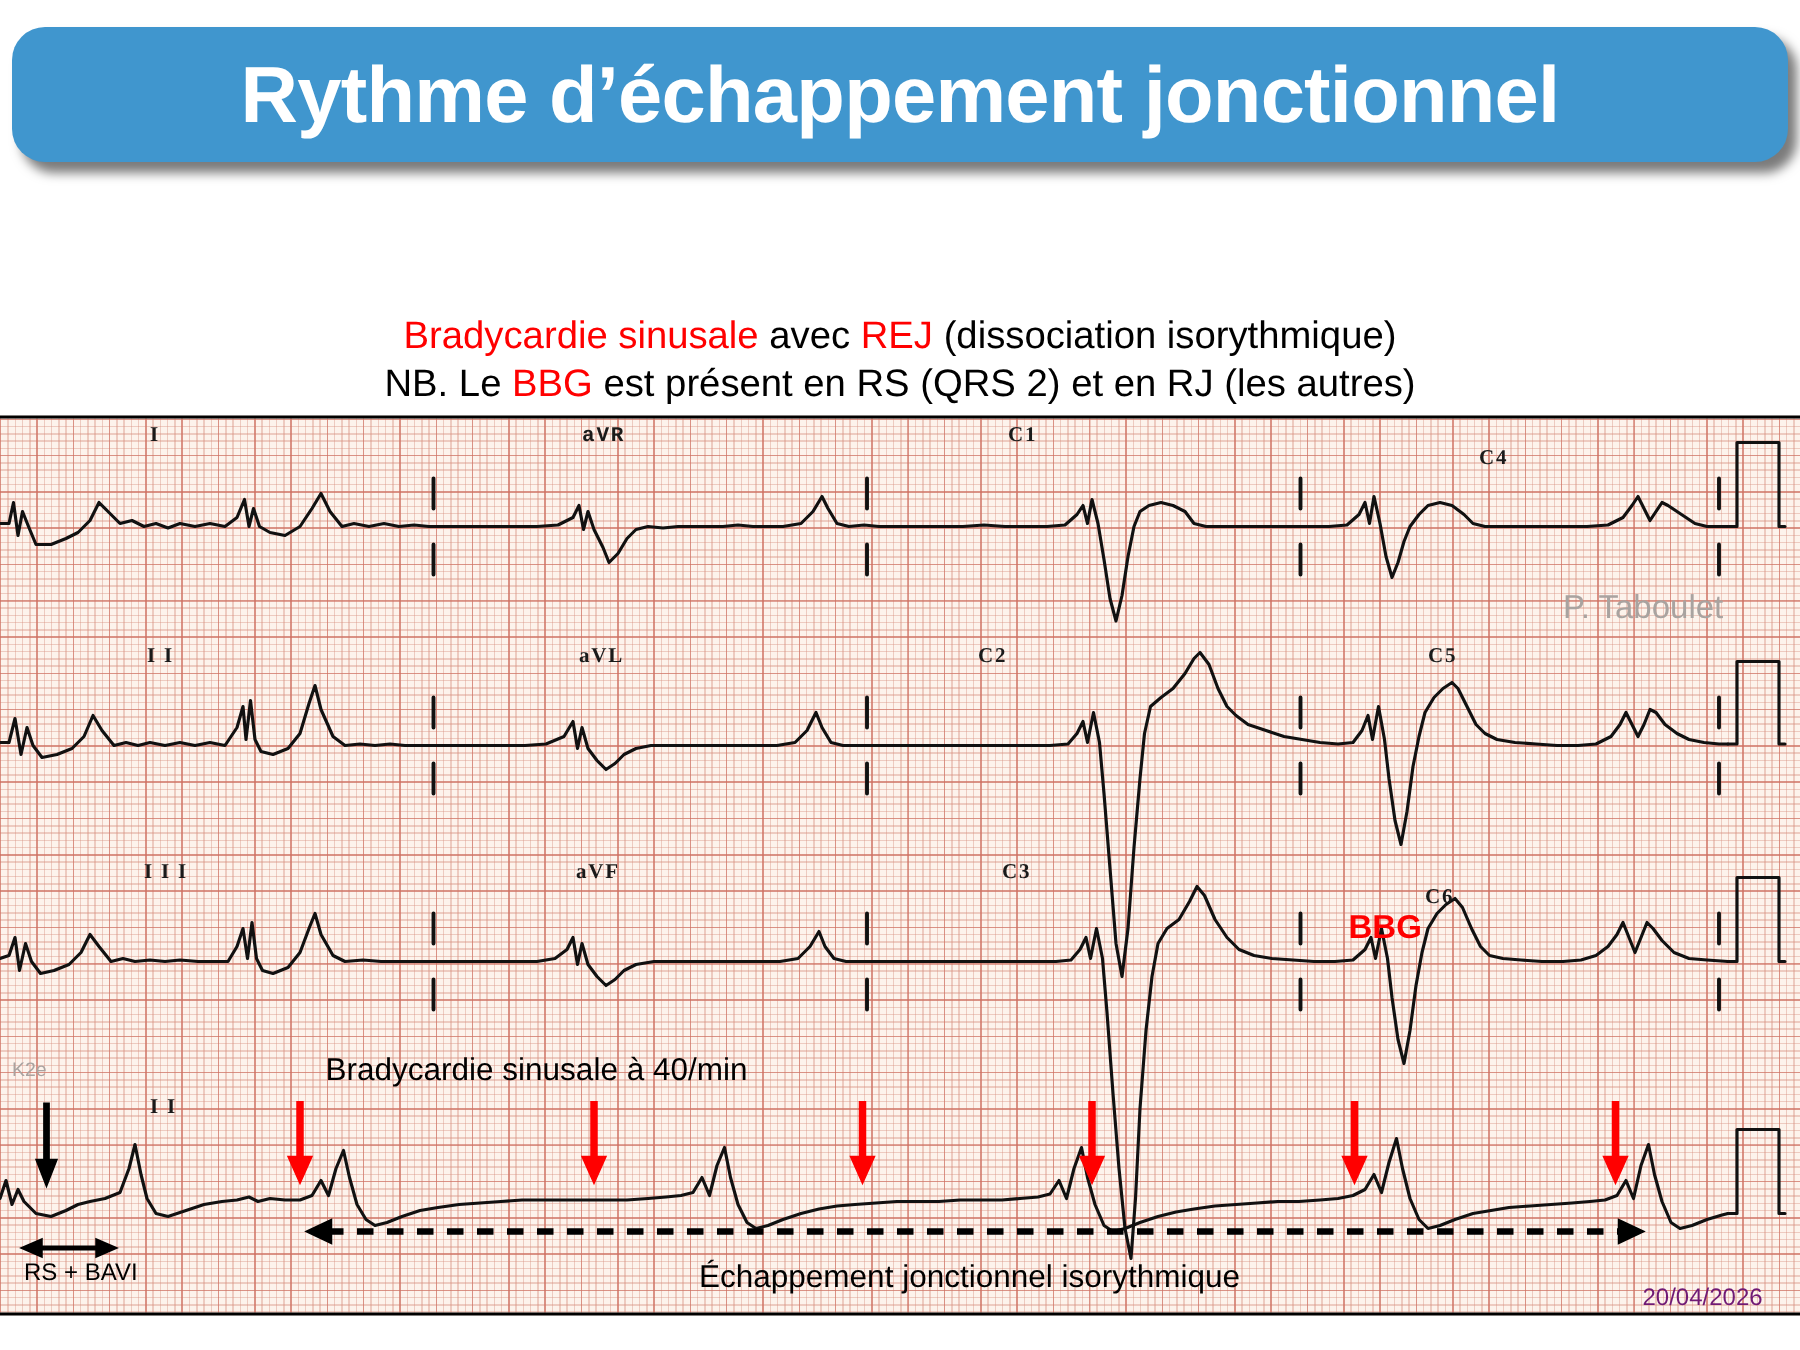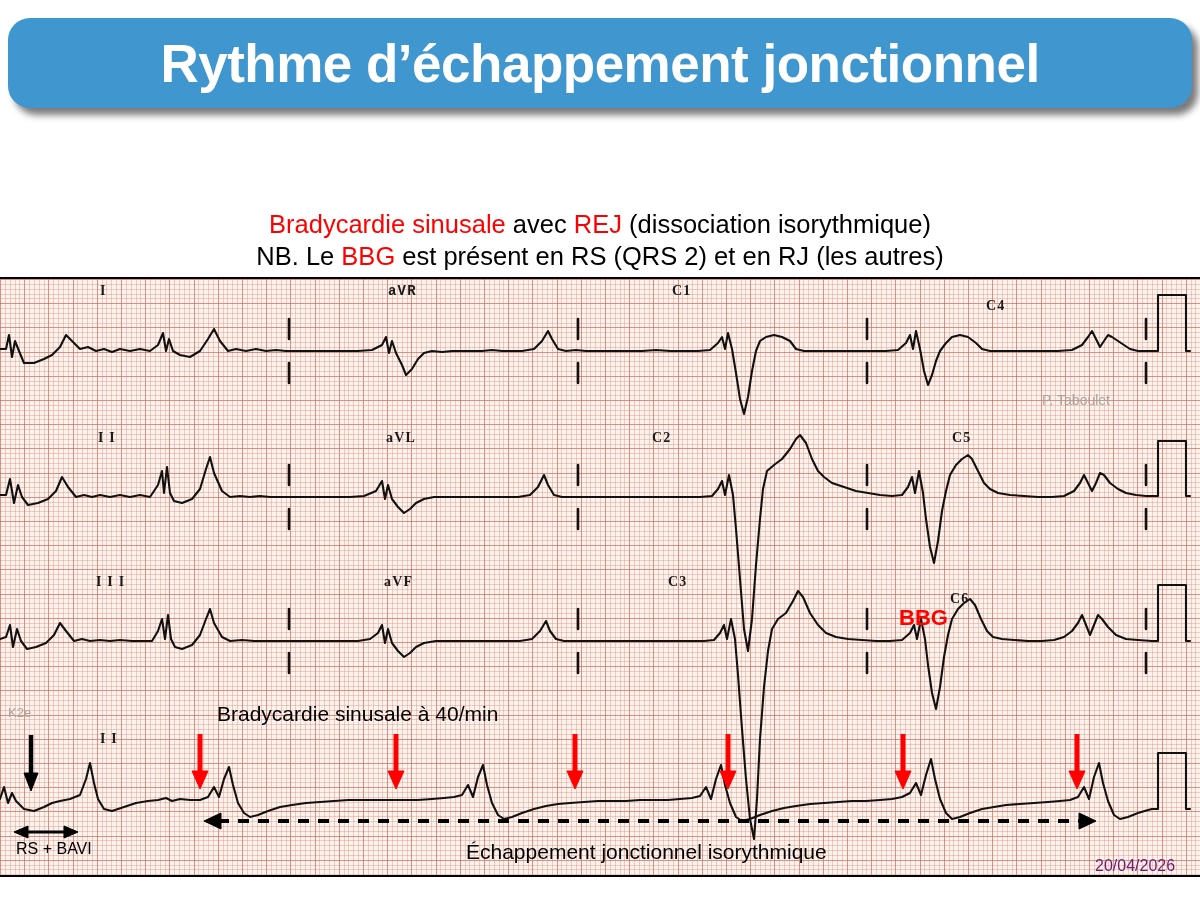--- a/index.html
+++ b/index.html
@@ -139,21 +139,21 @@
 
   
   .wm {
     position: absolute;
     white-space: nowrap;
     color: #a9a3a0;
   }
   .wm-author {
     left: 1042px;
     top: 392px;
-    font-size: 14px;
+    font-size: 22px;
   }
   .wm-k2e {
     left: 8px;
     top: 705px;
     font-size: 13px;
   }
   .wm-date {
     left: 1095px;
     top: 857px;
     font-size: 16px;

